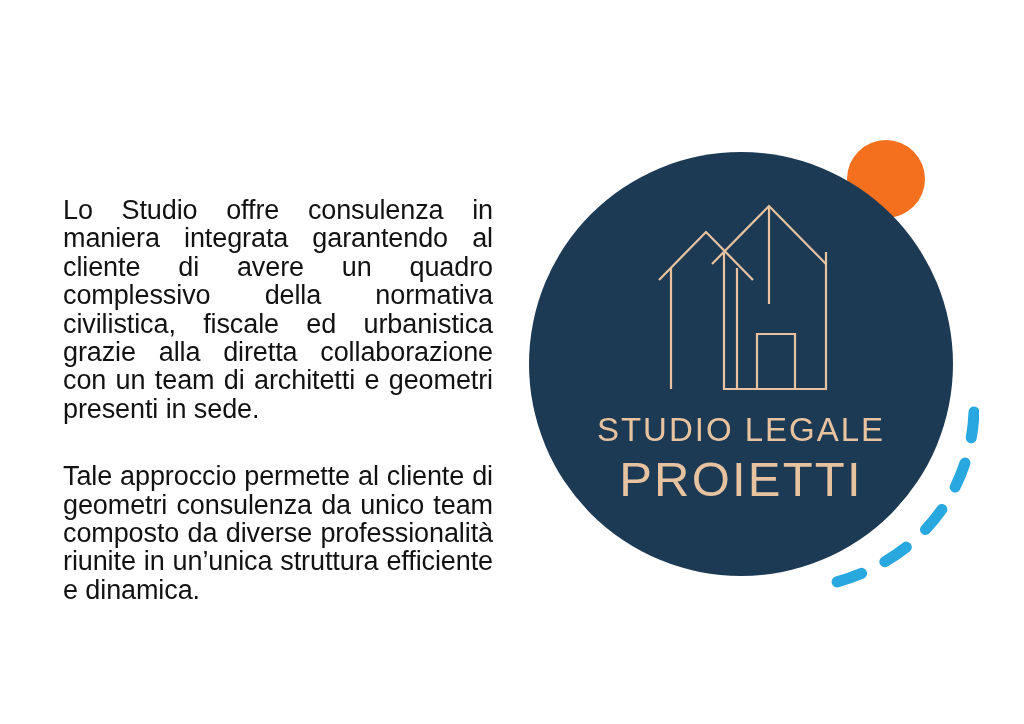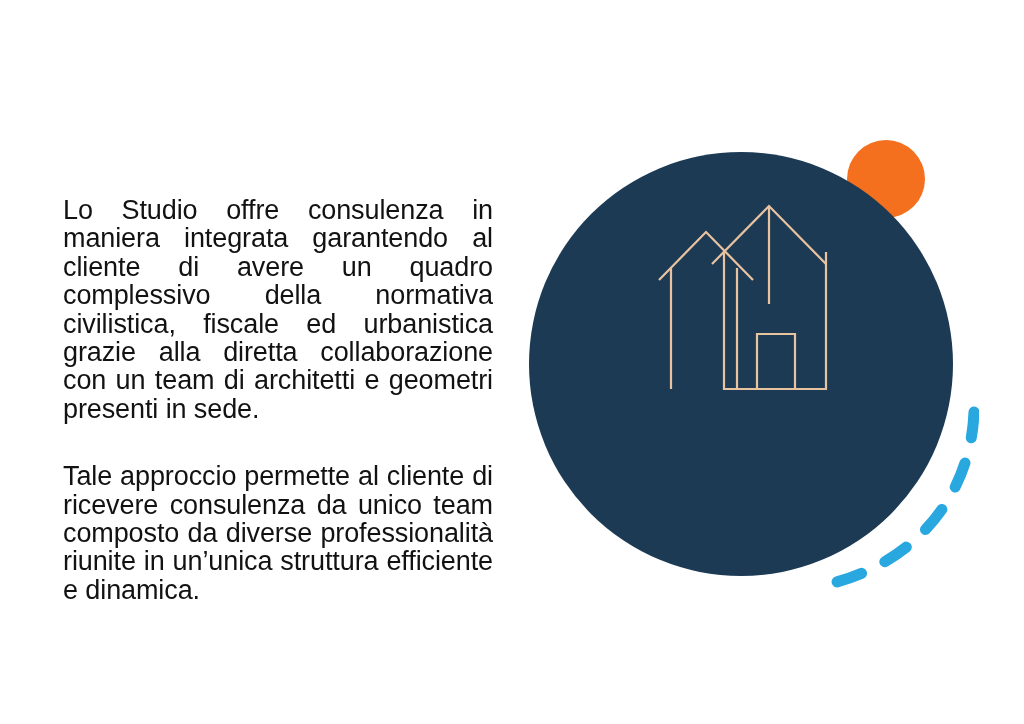--- a/index.html
+++ b/index.html
@@ -114,21 +114,21 @@
     pointer-events: none;
   }
 </style>
 </head>
 <body>
 
 <div class="page">
 
   <div class="text-column">
     <p class="para first">Lo Studio offre consulenza in maniera integrata garantendo al cliente di avere un quadro complessivo della normativa civilistica, fiscale ed urbanistica grazie alla diretta collaborazione con un team di architetti e geometri presenti in sede.</p>
-    <p class="para">Tale approccio permette al cliente di ricevere consulenza da unico team composto da diverse professionalità riunite in un’unica struttura efficiente e dinamica.</p>
+    <p class="para">Tale approccio permette al cliente di geometri consulenza da unico team composto da diverse professionalità riunite in un’unica struttura efficiente e dinamica.</p>
   </div>
 
   <div class="logo-block">
 
     <div class="orange-dot"></div>
 
     <div class="navy-circle">
 
       <span class="house-svg">
         <svg viewBox="0 0 190 230" width="190" height="230" fill="none" stroke="#e8c3a0" stroke-width="2.2" stroke-linejoin="miter" stroke-linecap="butt">
@@ -139,20 +139,24 @@
           <path d="M10 96 L57 48 L104 96"></path>
           <path d="M22 84 L22 205"></path>
           <path d="M88 84 L88 205"></path>
 
           <path d="M108 150 L108 205 L146 205 L146 150 Z"></path>
 
           <path d="M120 22 L120 120"></path>
         </svg>
       </span>
 
+      <div class="logo-text">
+        <div class="logo-line1">STUDIO LEGALE</div>
+        <div class="logo-line2">PROIETTI</div>
+      </div>
     </div>
 
     <span class="dashed-arc">
       <svg viewBox="0 0 230 200" width="230" height="200" fill="none">
         <path d="M225 10 C222 90 170 160 80 182" stroke="#29a8e0" stroke-width="11" stroke-linecap="round" stroke-dasharray="26 26"></path>
       </svg>
     </span>
 
   </div>
 

